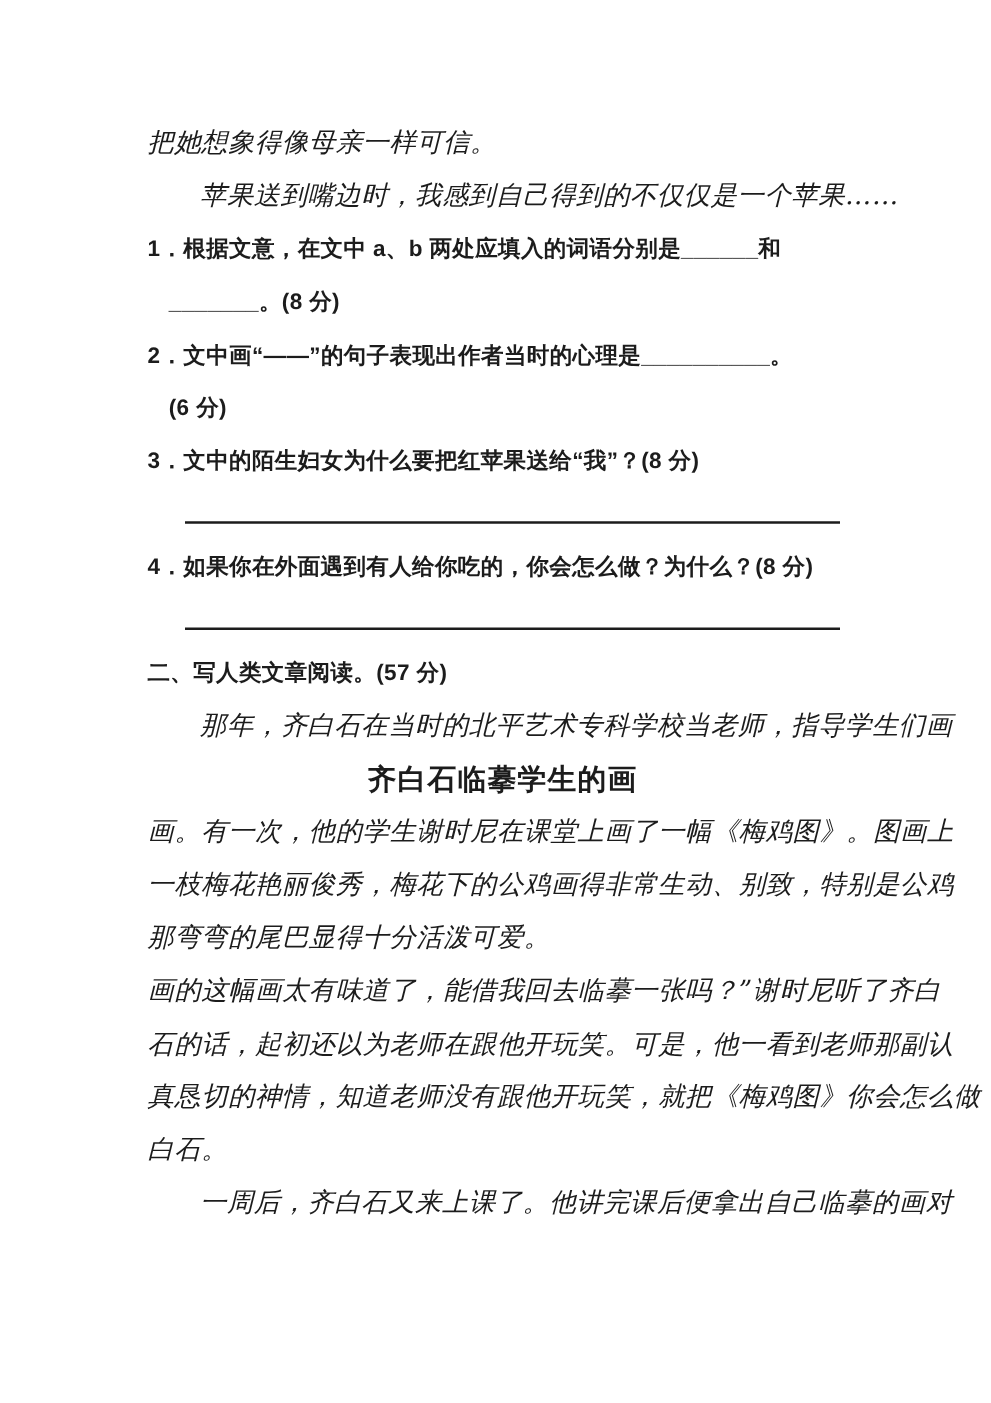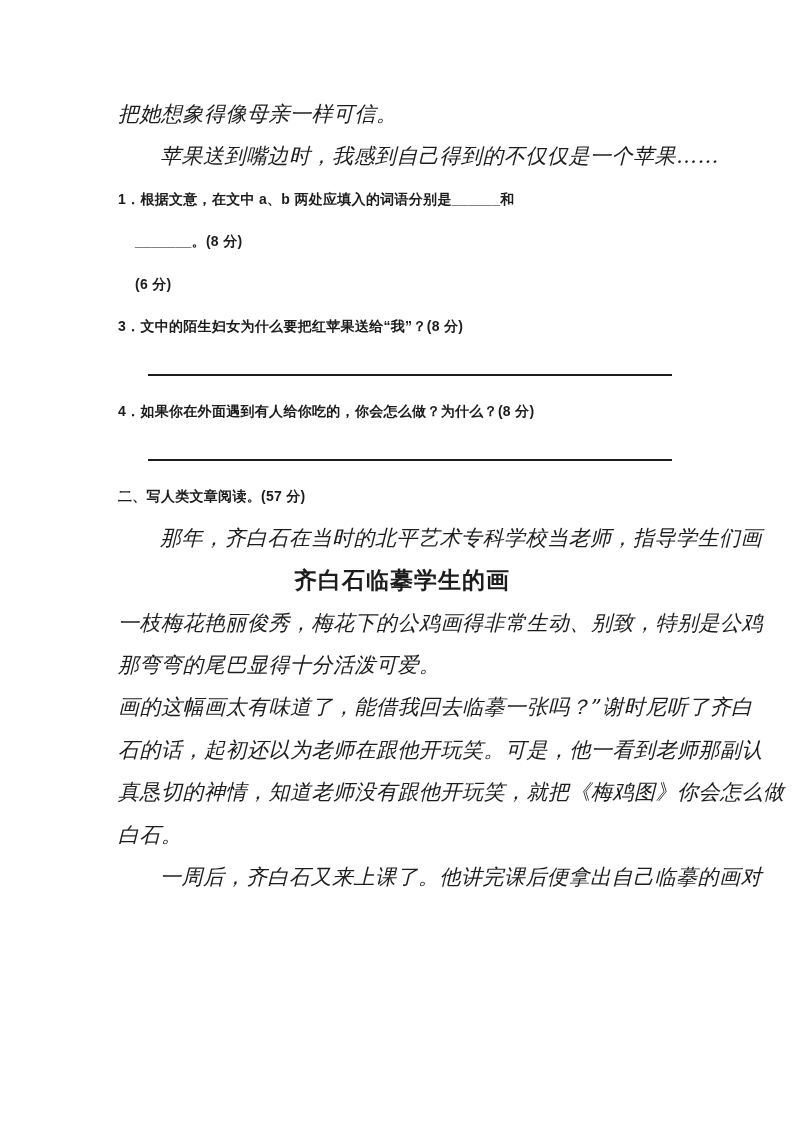--- a/index.html
+++ b/index.html
@@ -25,21 +25,21 @@
   }
   .line {
     height: 42.4px;
     line-height: 42.4px;
     white-space: nowrap;
   }
   
   .hei {
     font-family: "Liberation Sans", sans-serif;
     font-weight: 700;
-    font-size: 14px;
+    font-size: 18px;
     letter-spacing: 0.3px;
   }
   
   .kai {
     font-family: "DejaVu Serif", serif;
     font-style: italic;
     font-weight: 400;
     font-size: 21px;
     letter-spacing: 0.5px;
   }
@@ -65,37 +65,39 @@
 
 <div class="page">
   <div class="content">
 
     <div class="line kai">把她想象得像母亲一样可信。</div>
     <div class="line kai indent">苹果送到嘴边时，我感到自己得到的不仅仅是一个苹果……</div>
 
     <div class="line hei">1．根据文意，在文中 a、b 两处应填入的词语分别是______和</div>
     <div class="line hei subindent">_______。(8 分)</div>
 
+    <div class="line hei">2．文中画“——”的句子表现出作者当时的心理是__________。</div>
     <div class="line hei subindent">(6 分)</div>
 
     <div class="line hei">3．文中的陌生妇女为什么要把红苹果送给“我”？(8 分)</div>
     <div class="line blank-slot">
       <div class="rule"></div>
     </div>
 
     <div class="line hei">4．如果你在外面遇到有人给你吃的，你会怎么做？为什么？(8 分)</div>
     <div class="line blank-slot">
       <div class="rule"></div>
     </div>
 
     <div class="line hei">二、写人类文章阅读。(57 分)</div>
 
     <div class="line kai indent">那年，齐白石在当时的北平艺术专科学校当老师，指导学生们画</div>
 
     <div class="line hei title-line">齐白石临摹学生的画</div>
+    <div class="line kai">画。有一次，他的学生谢时尼在课堂上画了一幅《梅鸡图》。图画上</div>
     <div class="line kai">一枝梅花艳丽俊秀，梅花下的公鸡画得非常生动、别致，特别是公鸡</div>
     <div class="line kai">那弯弯的尾巴显得十分活泼可爱。</div>
 
     <div class="line kai">画的这幅画太有味道了，能借我回去临摹一张吗？”谢时尼听了齐白</div>
     <div class="line kai">石的话，起初还以为老师在跟他开玩笑。可是，他一看到老师那副认</div>
     <div class="line kai">真恳切的神情，知道老师没有跟他开玩笑，就把《梅鸡图》你会怎么做</div>
     <div class="line kai">白石。</div>
 
     <div class="line kai indent">一周后，齐白石又来上课了。他讲完课后便拿出自己临摹的画对</div>
 

